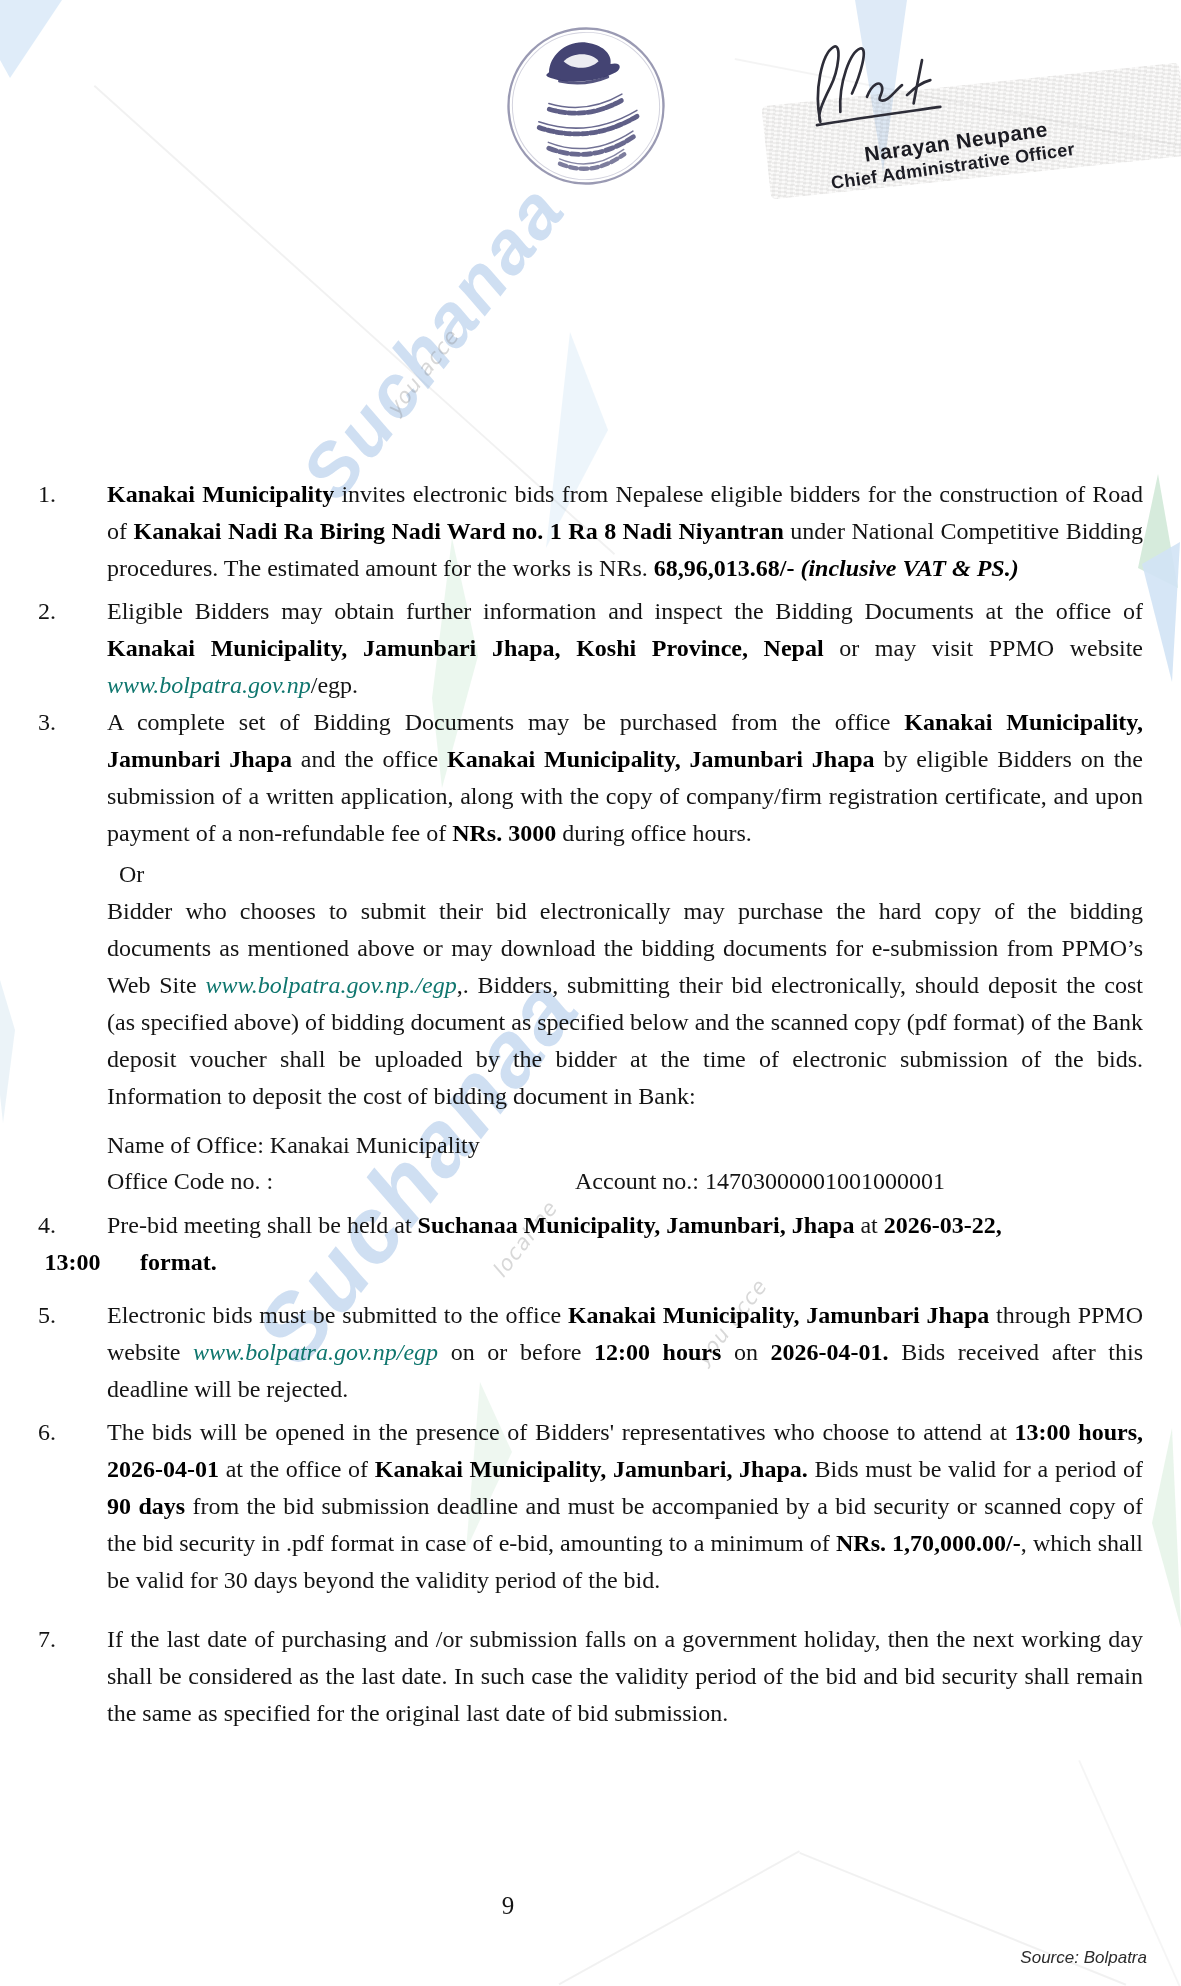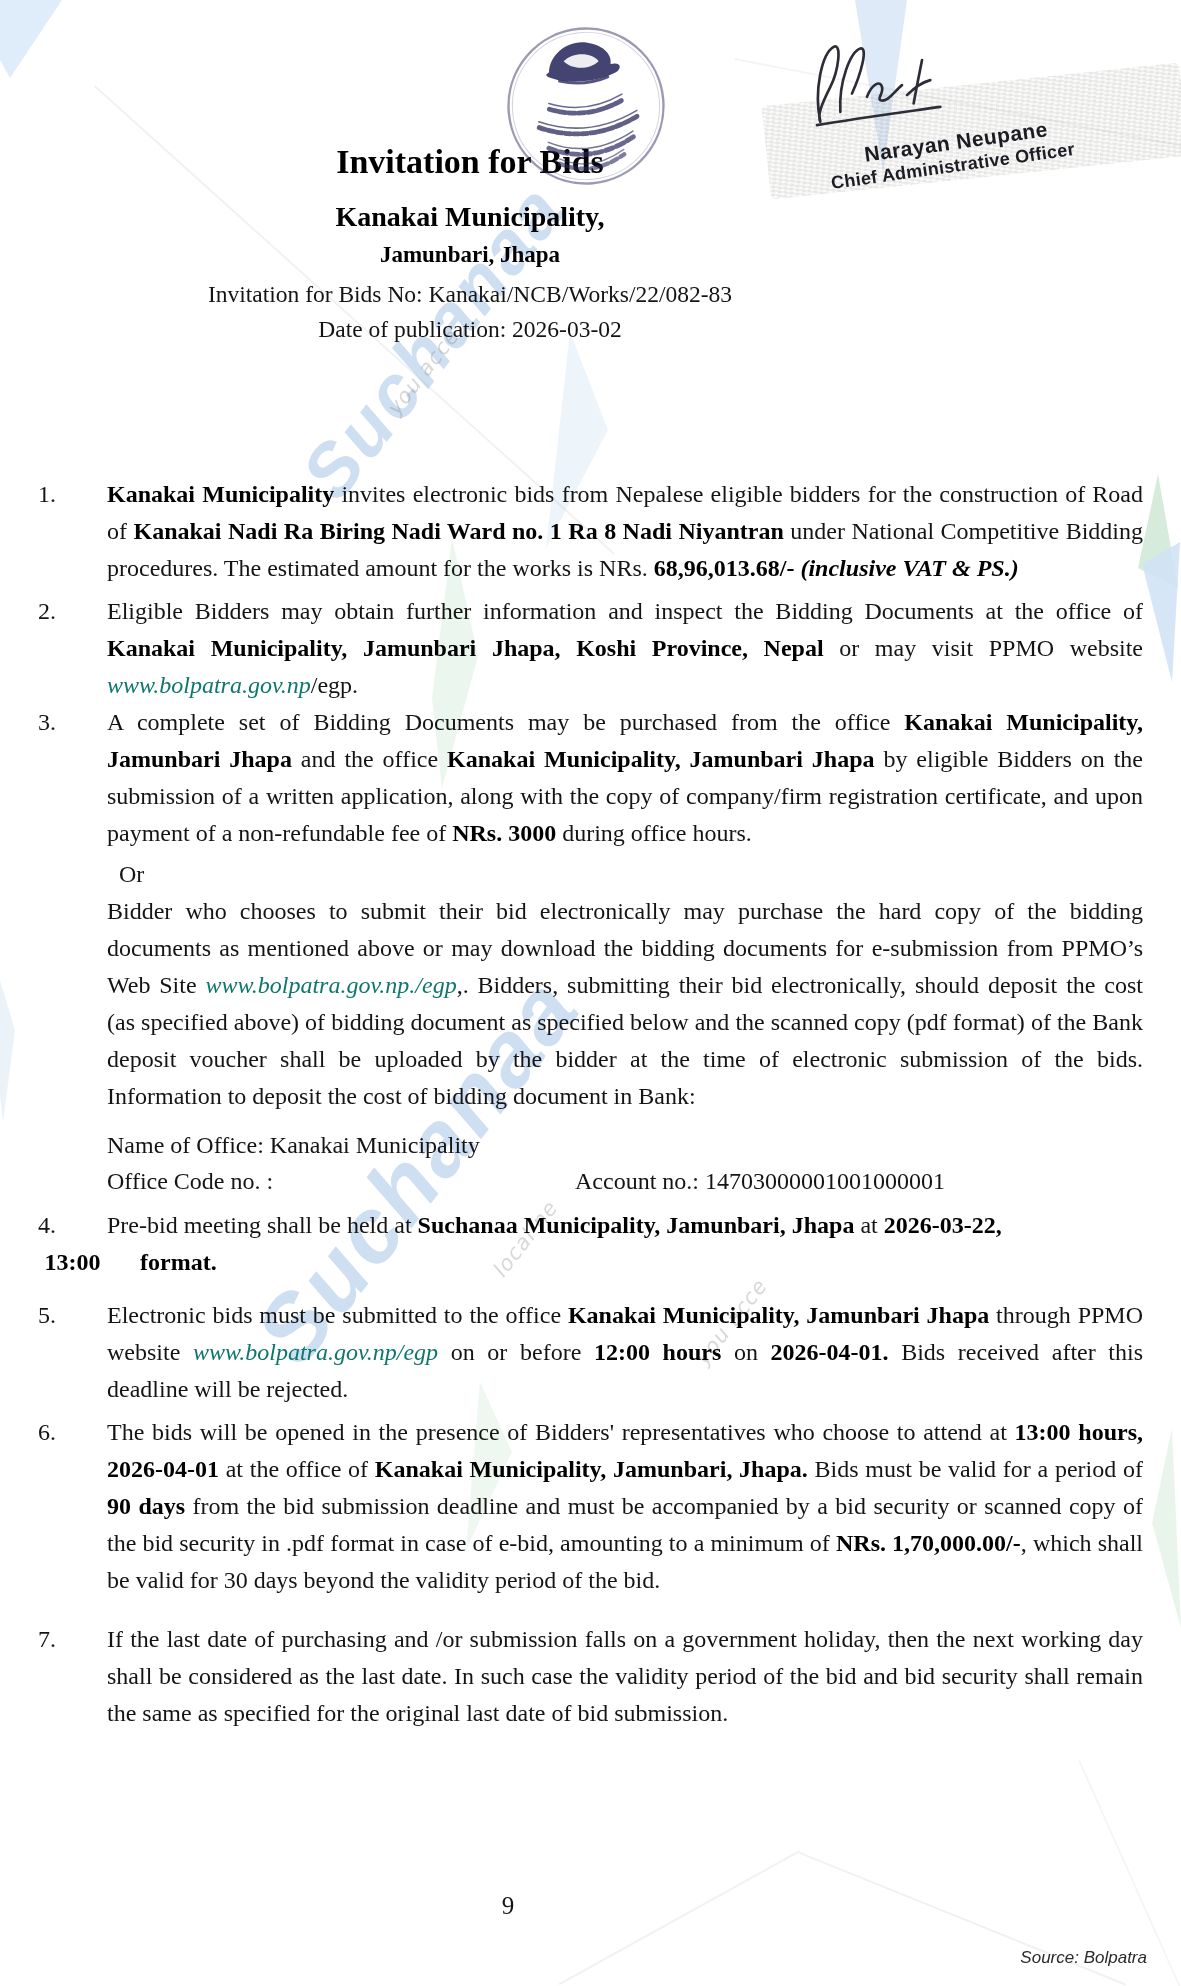--- a/index.html
+++ b/index.html
@@ -101,27 +101,20 @@
   <div class="scanline" style="left:800px;top:1852px;width:275px;transform:rotate(151deg);"></div>
   <div class="scanline" style="left:800px;top:1852px;width:352px;transform:rotate(22deg);"></div>
   <div class="scanline" style="left:1080px;top:1760px;width:247px;transform:rotate(66deg);opacity:.7;"></div>
 
   <div class="wm" id="wm1">Suchanaa</div>
   <div class="wm" id="wm2">Suchanaa</div>
   <div class="wm-frag" style="left:392px;top:400px;">you acce</div>
   <div class="wm-frag" style="left:498px;top:1262px;">local ne</div>
   <div class="wm-frag" style="left:700px;top:1350px;">you acce</div>
 
-  <header class="doc-header">
-    <div class="title">Invitation for Bids</div>
-    <div class="org">Kanakai Municipality,</div>
-    <div class="addr">Jamunbari, Jhapa</div>
-    <div class="bidno">Invitation for Bids No: Kanakai/NCB/Works/22/082-83</div>
-    <div class="pubdate">Date of publication: 2026-03-02</div>
-  </header>
 
   <svg class="stamp" viewBox="0 0 190 180">
     <g transform="rotate(-5 95 90)" stroke="#26265c" fill="none" stroke-linecap="round">
       <circle cx="95" cy="90" r="80" stroke-width="2.5" opacity="0.5"></circle>
       <circle cx="95" cy="90" r="76" stroke-width="1" opacity="0.22"></circle>
       <path d="M60,52 C62,34 82,20 102,25 C116,28 127,38 124,49 C136,47 136,56 126,59 C110,66 78,66 64,59 C56,56 55,55 60,52 Z" fill="#23235a" stroke="none" opacity="0.92"></path>
       <path d="M76,42 C86,33 106,35 112,45 C102,53 84,52 76,42 Z" fill="#ffffff" stroke="none" opacity="0.9"></path>
       <path d="M70,62 Q95,70 120,62" stroke-width="3" opacity="0.85"></path>
       <g aria-label="कनकाई नगरपालिका">
         <path d="M57,84 Q95,99 133,81" stroke-width="1.6" opacity="0.75"></path>

